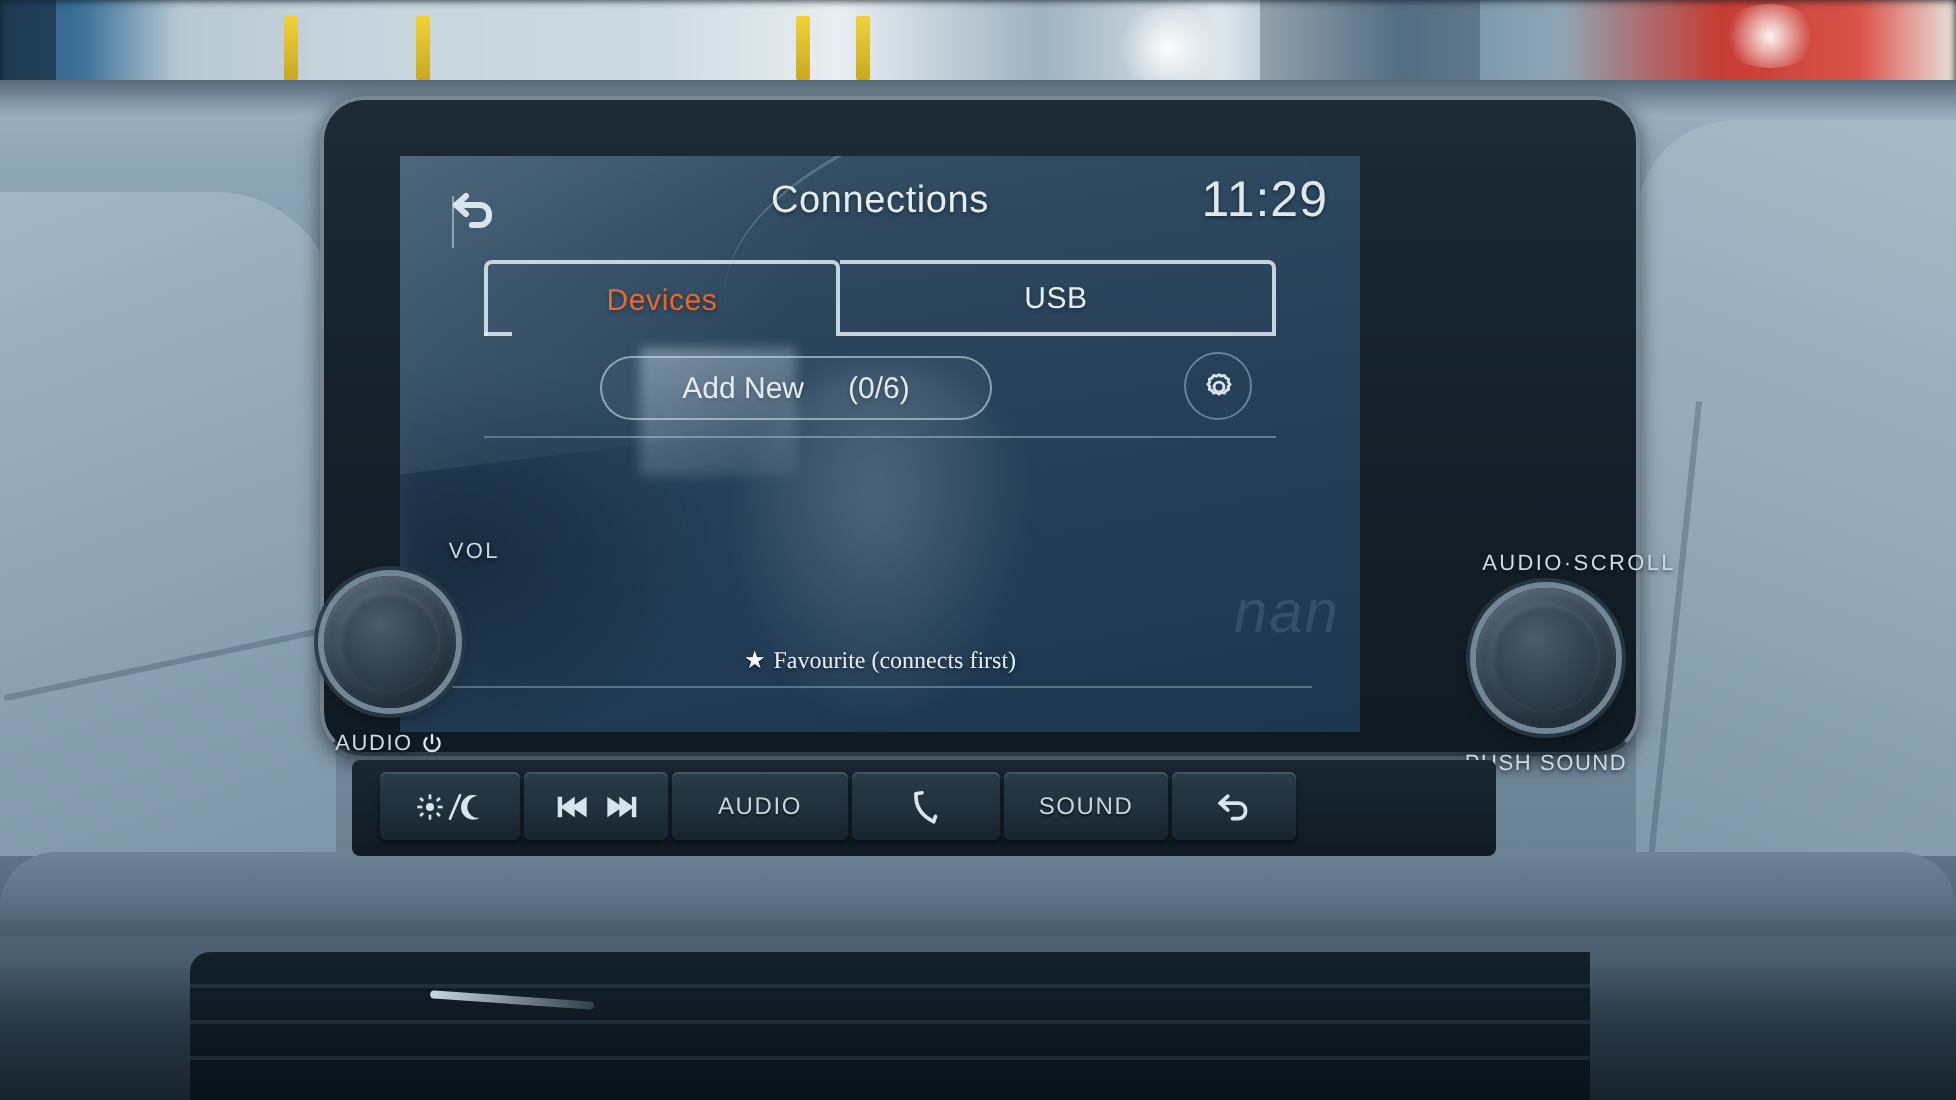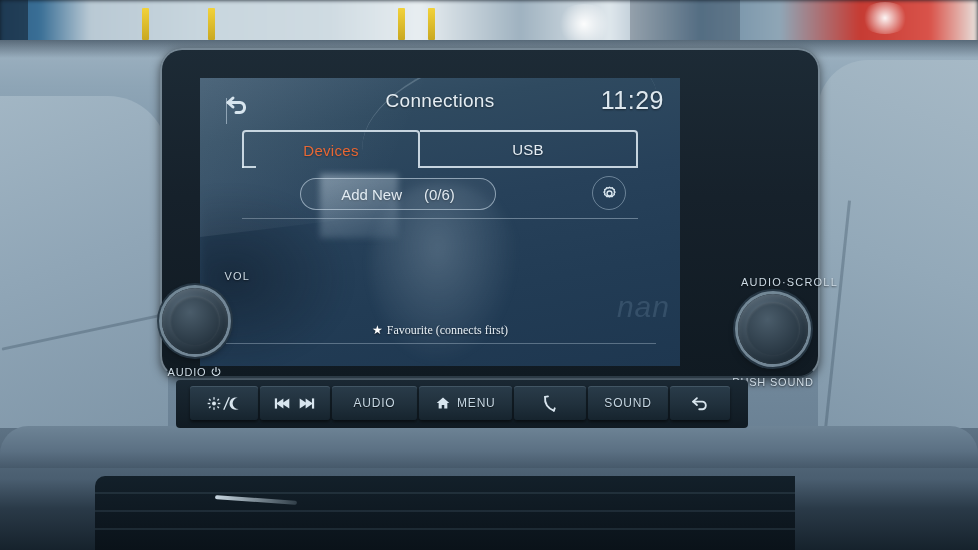--- a/index.html
+++ b/index.html
@@ -588,26 +588,20 @@
           <path d="M2 1 L2 13 L11 7 z"></path>
           <path d="M9 1 L9 13 L17.5 7 z"></path>
         </g>
       </svg>
     </div>
 
     <div class="hw-btn" style="width:88px">
       <span>AUDIO</span>
     </div>
 
-    <div class="hw-btn" style="width:96px">
-      <svg width="14" height="14" viewBox="0 0 20 20">
-        <path class="ic-f" d="M10 2 L19 10 H16.2 V18 H11.8 V13 H8.2 V18 H3.8 V10 H1 z"></path>
-      </svg>
-      <span>MENU</span>
-    </div>
 
     <div class="hw-btn" style="width:74px">
       <svg width="16" height="17" viewBox="0 0 18 20">
         <path class="ic" style="stroke-width:2.2" d="M13.5 18.5 C6.5 15.5 2.5 9.5 3.2 2.2"></path>
         <path class="ic" style="stroke-width:2.2" d="M3.2 2.2 L6.6 1.6"></path>
         <path class="ic" style="stroke-width:2.2" d="M13.5 18.5 L14.6 15.6"></path>
       </svg>
     </div>
 
     <div class="hw-btn" style="width:82px">

